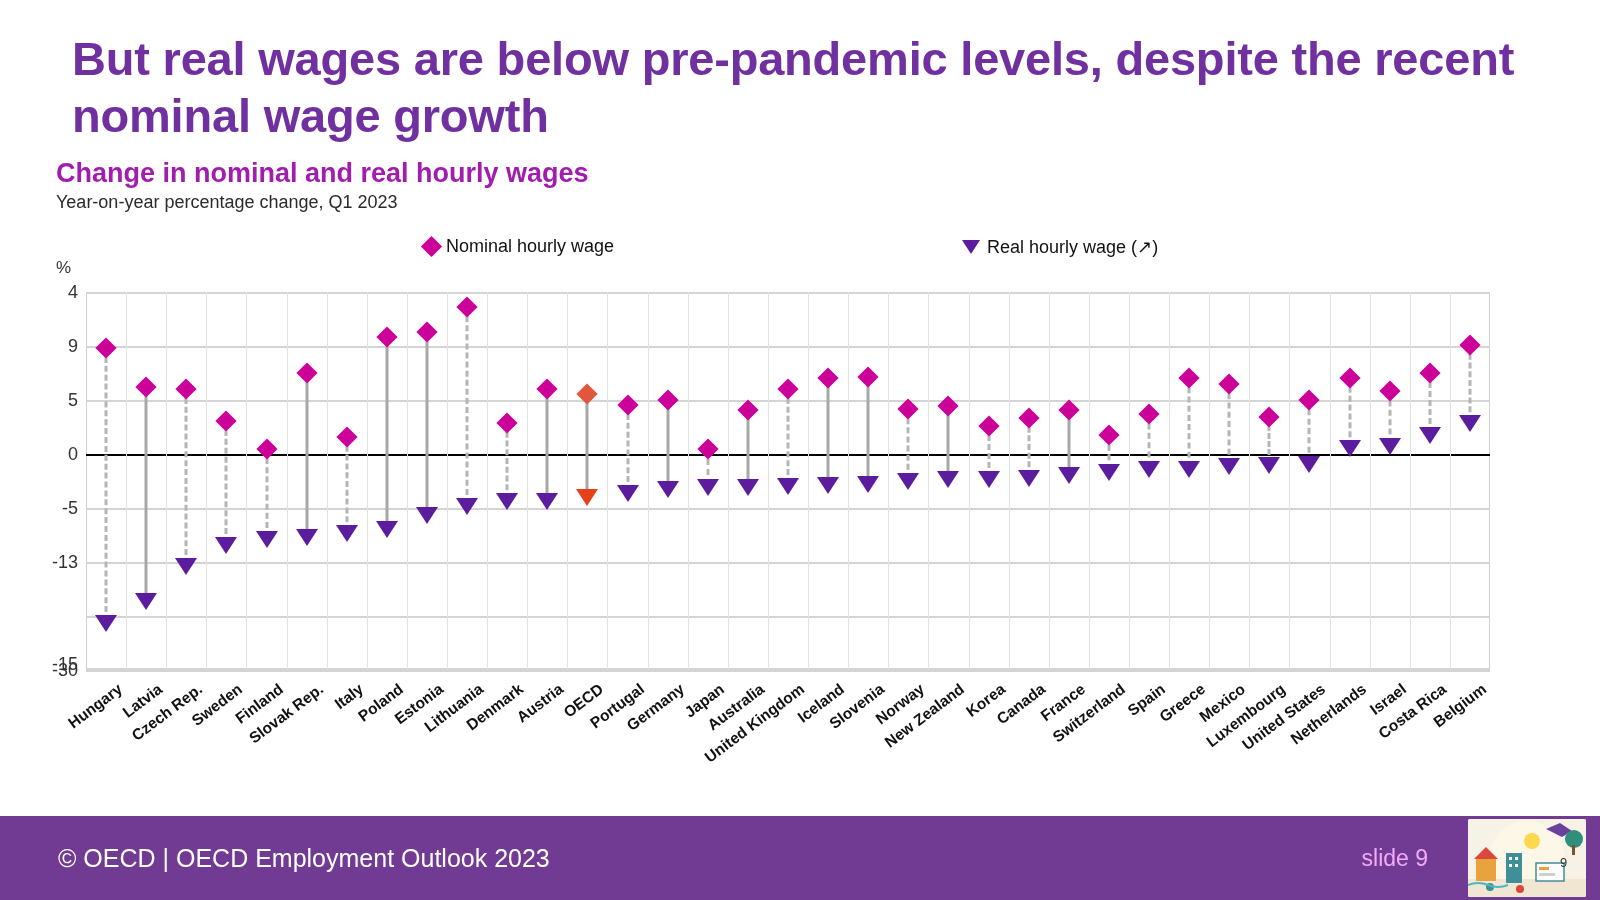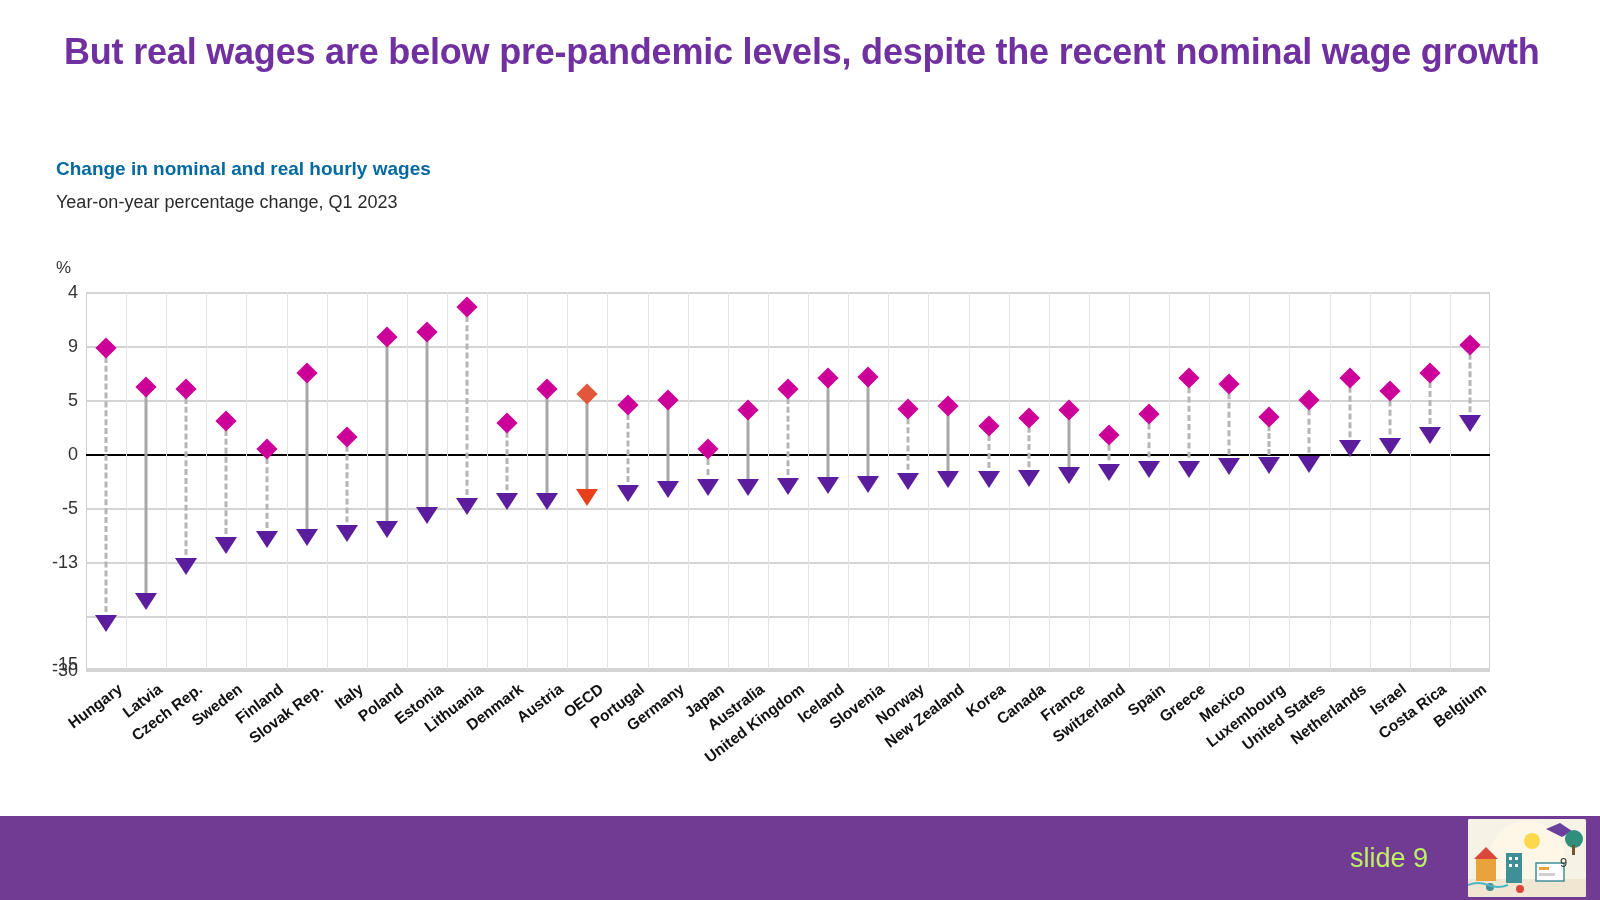--- a/index.html
+++ b/index.html
@@ -6,27 +6,27 @@
   html, body {
     width: 1600px; height: 900px;
     background: #ffffff;
     font-family: "Liberation Sans", sans-serif;
     overflow: hidden;
   }
   .slide { position: relative; width: 1600px; height: 900px; background: #fff; }
 
   
   .title {
-    position: absolute; left: 64px; top: 30px; width: 1480px;
-    font-size: 36px; font-weight: bold; line-height: 1.22;
+    position: absolute; left: 72px; top: 30px; width: 1480px;
+    font-size: 47px; font-weight: bold; line-height: 1.22;
     color: #7030A0; letter-spacing: -0.2px;
   }
   .subtitle {
     position: absolute; left: 56px; top: 158px;
-    font-size: 19px; font-weight: bold; color: #0369a1;
+    font-size: 27px; font-weight: bold; color: #a21caf;
   }
   .subsubtitle {
     position: absolute; left: 56px; top: 192px;
     font-size: 18px; font-weight: normal; color: #2b2b2b;
   }
 
   
   .legend { position: absolute; top: 236px; left: 0; width: 1600px; height: 26px; }
   .legend-item { position: absolute; display: flex; align-items: center; gap: 7px;
                  font-size: 18px; color: #111; white-space: nowrap; }
@@ -86,37 +86,47 @@
   .footer {
     position: absolute; left: 0; bottom: 0; width: 1600px; height: 84px;
     background: #713A93;
   }
   .footer-left {
     position: absolute; left: 58px; top: 50%; transform: translateY(-50%);
     font-size: 25px; color: #fff;
   }
   .footer-right {
     position: absolute; right: 172px; top: 50%; transform: translateY(-50%);
-    font-size: 27px; color: #bef264;
+    font-size: 23px; color: #f0abfc;
   }
   .footer-thumb {
     position: absolute; right: 14px; top: 50%; transform: translateY(-50%);
     width: 118px; height: 78px; overflow: hidden; border-radius: 2px;
     background: #f5efe2;
   }
 </style>
 </head>
 <body>
 
 <div class="slide">
 
   <div class="title">But real wages are below pre-pandemic levels, despite the recent nominal wage growth</div>
   <div class="subtitle">Change in nominal and real hourly wages</div>
   <div class="subsubtitle">Year-on-year percentage change, Q1 2023</div>
 
+  <div class="legend">
+    <div class="legend-item nominal">
+      <span class="gl-diamond"></span>
+      <span>Nominal hourly wage</span>
+    </div>
+    <div class="legend-item real">
+      <span class="gl-triangle"></span>
+      <span>Real hourly wage (↗)</span>
+    </div>
+  </div>
 
   <div class="y-unit">%</div>
   <div class="y-axis-labels" id="yAxisLabels">
       <div class="ytick" style="top: 0px;">4</div>
       <div class="ytick" style="top: 54px;">9</div>
       <div class="ytick" style="top: 108px;">5</div>
       <div class="ytick" style="top: 162px;">0</div>
       <div class="ytick" style="top: 216px;">-5</div>
       <div class="ytick" style="top: 270px;">-13</div>
       <div class="ytick" style="top: 324px; margin-top: 48px;">-15</div>
@@ -310,20 +320,21 @@
       <div class="xlabel" style="left: 1152.26px; transform: translateX(-100%) rotate(-37deg);">Mexico</div>
       <div class="xlabel" style="left: 1192.37px; transform: translateX(-100%) rotate(-37deg);">Luxembourg</div>
       <div class="xlabel" style="left: 1232.49px; transform: translateX(-100%) rotate(-37deg);">United States</div>
       <div class="xlabel" style="left: 1272.6px; transform: translateX(-100%) rotate(-37deg);">Netherlands</div>
       <div class="xlabel" style="left: 1312.71px; transform: translateX(-100%) rotate(-37deg);">Israel</div>
       <div class="xlabel" style="left: 1352.83px; transform: translateX(-100%) rotate(-37deg);">Costa Rica</div>
       <div class="xlabel" style="left: 1392.94px; transform: translateX(-100%) rotate(-37deg);">Belgium</div>
     </div>
 
   <div class="footer">
+    <div class="footer-left">© OECD | OECD Employment Outlook 2023</div>
     <div class="footer-right">slide 9</div>
     <div class="footer-thumb">
       <svg width="118" height="78" viewBox="0 0 118 78">
         <rect x="0" y="0" width="118" height="78" fill="#f7f2e6"></rect>
         <circle cx="59" cy="40" r="38" fill="#fdf7e8"></circle>
         <path d="M0 60 L118 60 L118 78 L0 78 Z" fill="#f0e6d2"></path>
         <rect x="8" y="40" width="20" height="22" fill="#e8a33d"></rect>
         <path d="M6 40 L18 28 L30 40 Z" fill="#d9483b"></path>
         <rect x="38" y="34" width="16" height="30" fill="#3f8f96"></rect>
         <rect x="41" y="38" width="3" height="3" fill="#fff"></rect>

